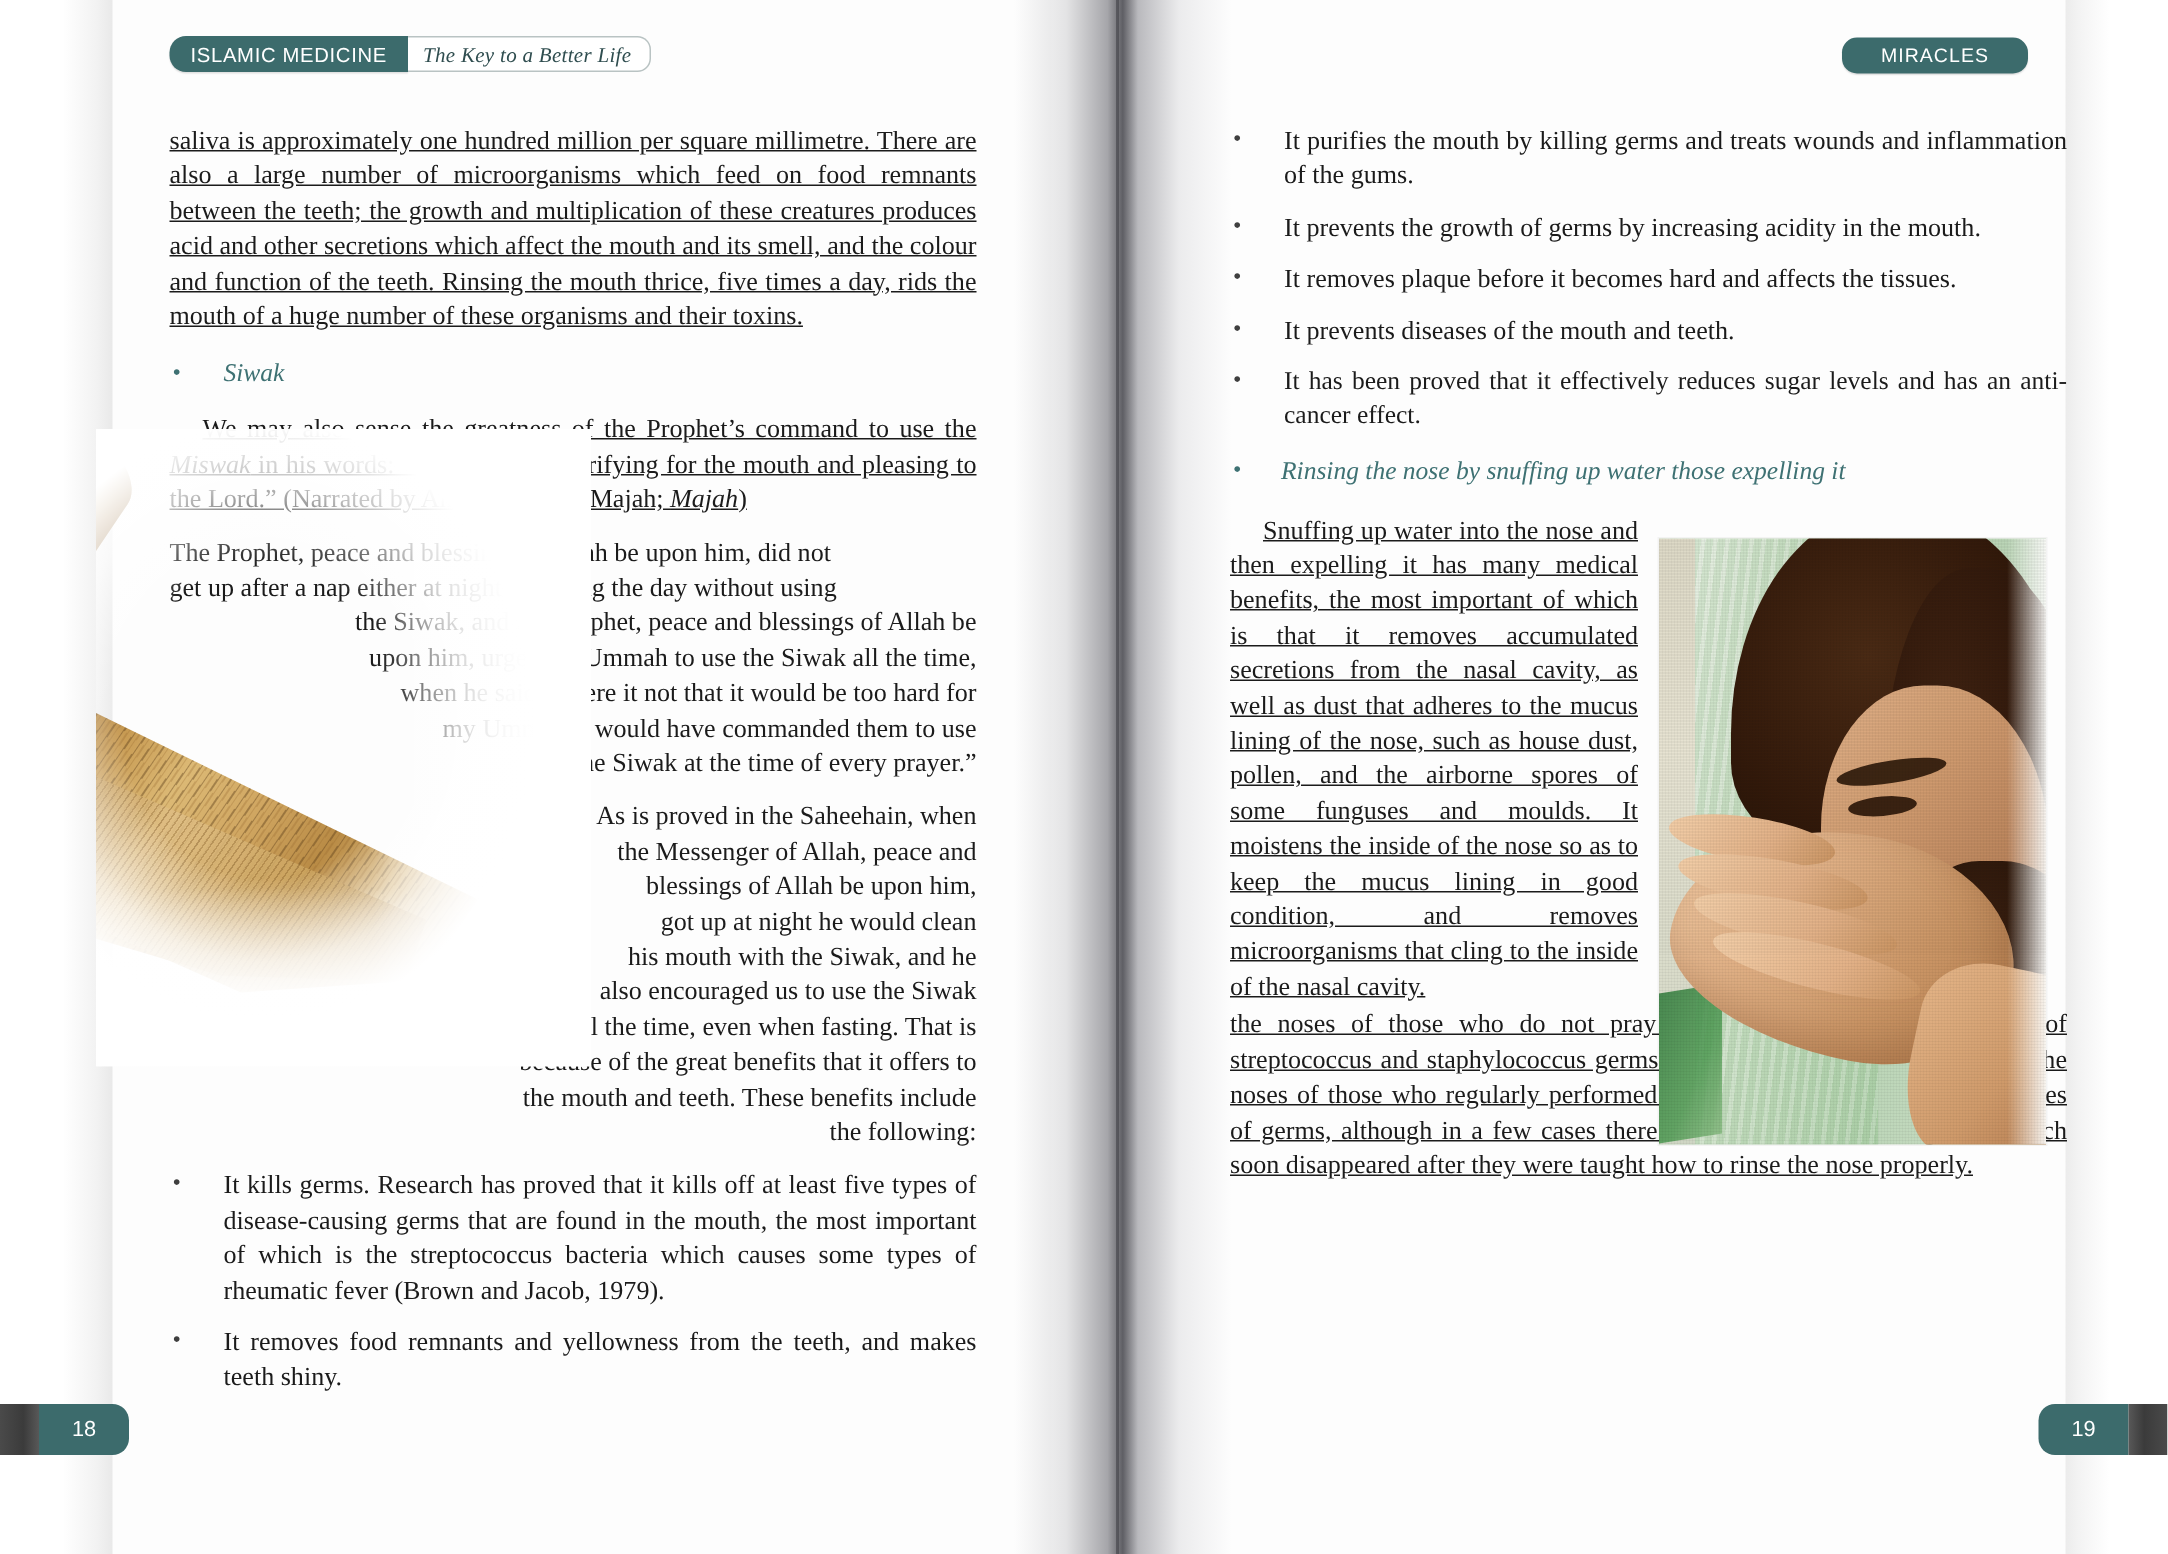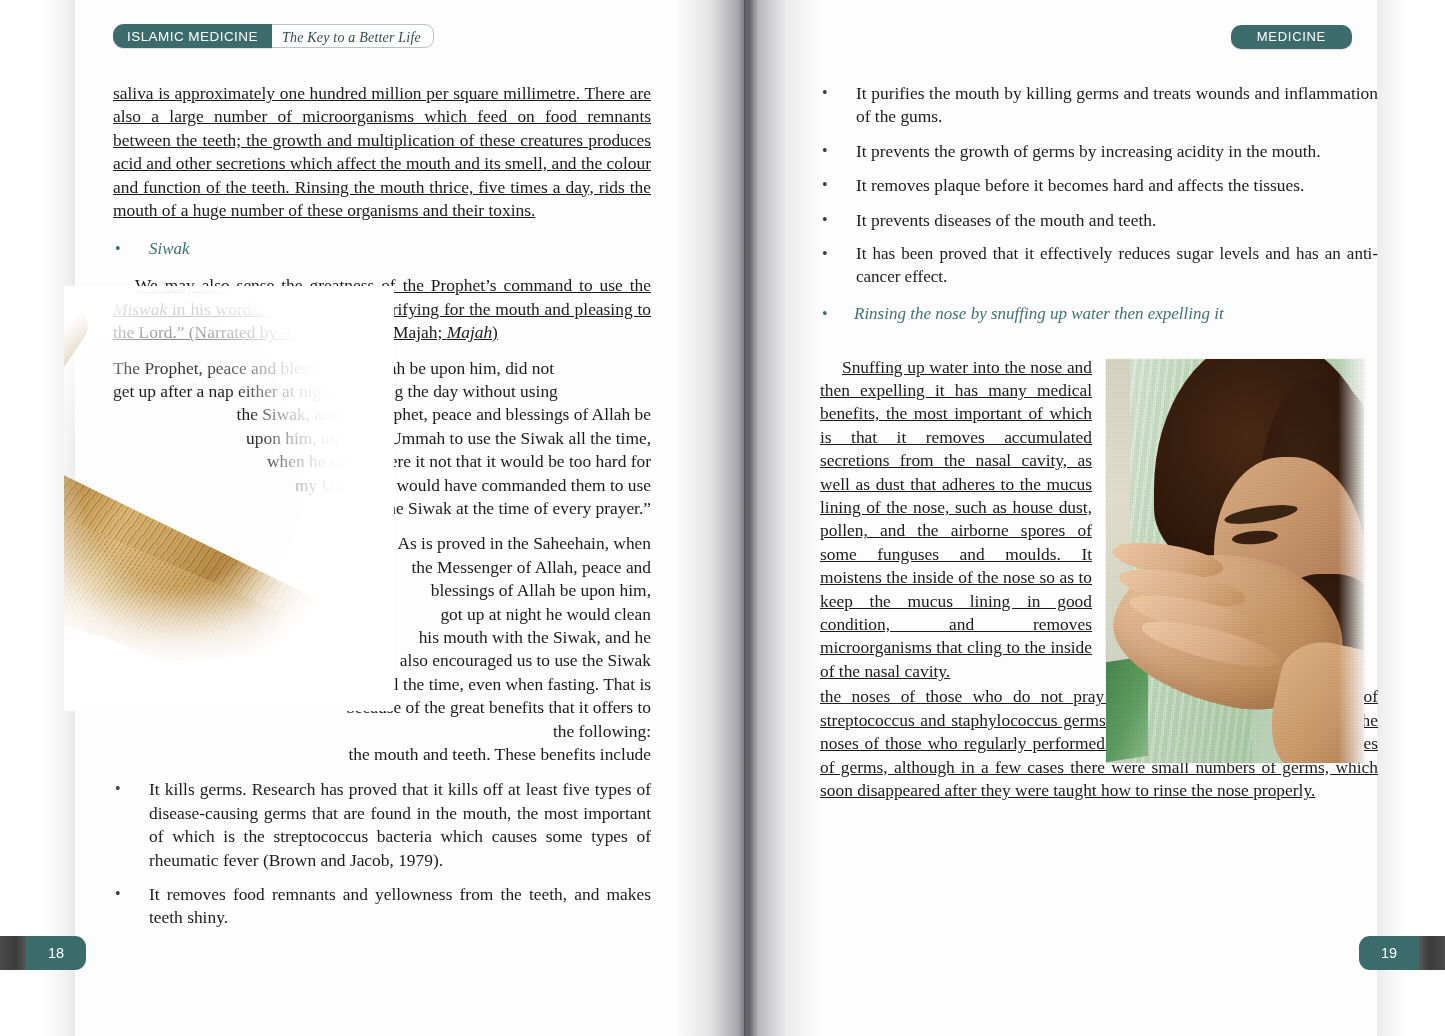--- a/index.html
+++ b/index.html
@@ -478,22 +478,22 @@
 
       <div class="flow-block" style="margin-top:12px;">
         <div class="flow-line">As is proved in the Saheehain, when</div>
         <div class="flow-line">the Messenger of Allah, peace and</div>
         <div class="flow-line">blessings of Allah be upon him,</div>
         <div class="flow-line">got up at night he would clean</div>
         <div class="flow-line">his mouth with the Siwak, and he</div>
         <div class="flow-line">also encouraged us to use the Siwak</div>
         <div class="flow-line">all the time, even when fasting. That is</div>
         <div class="flow-line">because of the great benefits that it offers to</div>
+        <div class="flow-line">the mouth and teeth. These benefits include</div>
         <div class="flow-line">the following:</div>
-        <div class="flow-line">the mouth and teeth. These benefits include</div>
       </div>
 
       <div class="bullet-row" style="margin-top:12px;">
         <div class="bullet-dot">•</div>
         <div class="bullet-body">It kills germs. Research has proved that it kills off at least five types of disease-causing germs that are found in the mouth, the most important of which is the streptococcus bacteria which causes some types of rheumatic fever (Brown and Jacob, 1979).</div>
       </div>
       <div class="bullet-row">
         <div class="bullet-dot">•</div>
         <div class="bullet-body">It removes food remnants and yellowness from the teeth, and makes teeth shiny.</div>
       </div>
@@ -506,21 +506,21 @@
       <div class="siwak-bristles"></div>
       <div class="siwak-bristles2"></div>
       <div class="siwak-fade"></div>
     </div>
 
   </div>
 
   <div class="page page-right">
 
     <div class="hdr-right">
-      <span class="hdr-pill2">MEDICINE</span>
+      <span class="hdr-pill2">MIRACLES</span>
     </div>
 
     <div class="col col-right">
 
       <div class="bullet-row" style="margin-top:0;">
         <div class="bullet-dot">•</div>
         <div class="bullet-body">It purifies the mouth by killing germs and treats wounds and inflammation of the gums.</div>
       </div>
       <div class="bullet-row">
         <div class="bullet-dot">•</div>
@@ -534,24 +534,24 @@
         <div class="bullet-dot">•</div>
         <div class="bullet-body nojust">It prevents diseases of the mouth and teeth.</div>
       </div>
       <div class="bullet-row">
         <div class="bullet-dot">•</div>
         <div class="bullet-body" style="font-size:17px;">It has been proved that it effectively reduces sugar levels and has an anti-cancer effect.</div>
       </div>
 
       <div class="bullet-row" style="margin-top:14px;">
         <div class="bullet-dot teal" style="width:32px;">•</div>
-        <div class="sub-head">Rinsing the nose by snuffing up water then expelling it</div>
-      </div>
-
-      <div style="margin-top:30px;">
+        <div class="sub-head">Rinsing the nose by snuffing up water those expelling it</div>
+      </div>
+
+      <div style="margin-top:16px;">
         <p class="wrap-col" style="text-indent:22px;">Snuffing up water into the nose and then expelling it has many medical benefits, the most important of which is that it removes accumulated secretions from the nasal cavity, as well as dust that adheres to the mucus lining of the nose, such as house dust, pollen, and the airborne spores of some funguses and moulds.  It moistens the inside of the nose so as to keep the mucus lining in good condition, and removes microorganisms that cling to the inside of the nasal cavity.</p>
         <p class="full-col" style="margin-top:2px;">the noses of those who do not pray are inhabited by huge numbers of streptococcus and staphylococcus germs as well as other bacteria, whereas the noses of those who regularly performed Wudhoo’ do not contain any colonies of germs, although in a few cases there were small numbers of germs, which soon disappeared after they were taught how to rinse the nose properly.</p>
       </div>
 
     </div>
 
     <div class="photo">
       <div class="ph-bg"></div>
       <div class="ph-towel"></div>
       <div class="ph-wallstrip"></div>

